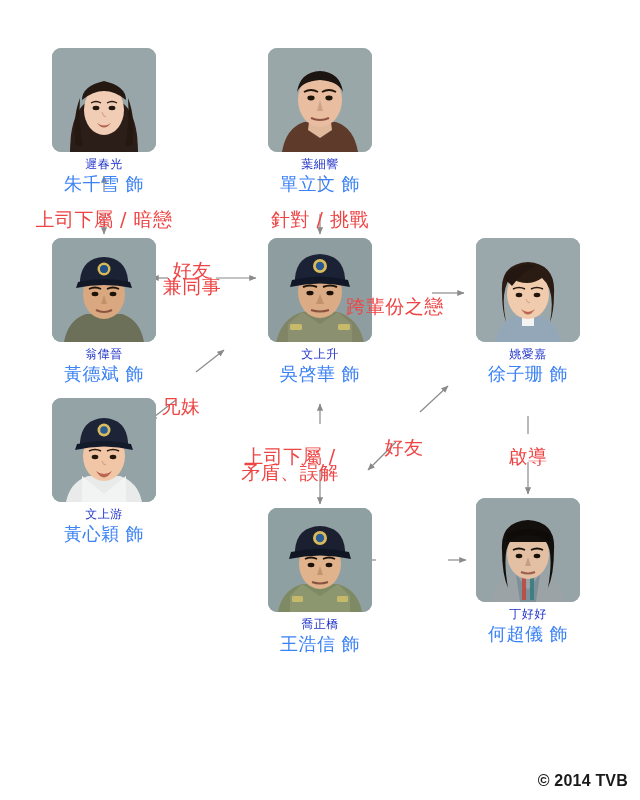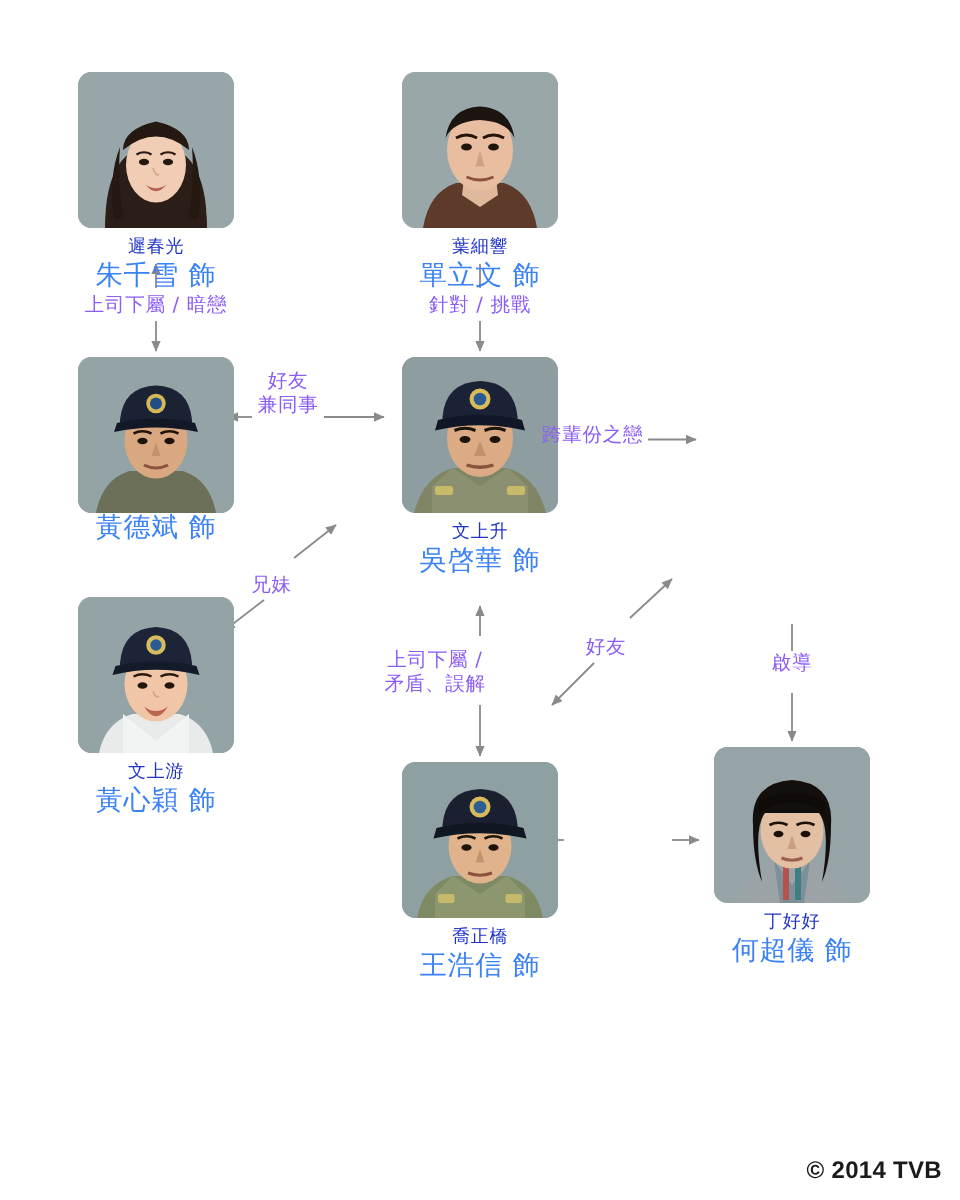--- a/index.html
+++ b/index.html
@@ -48,26 +48,27 @@
   .actor-name {
     font-size: 18px;
     line-height: 19px;
     color: #3b82f6;
     letter-spacing: 0.5px;
     white-space: nowrap;
   }
   
   .rel-label {
     position: absolute;
-    color: #8b5cf6;
-    font-size: 13px;
+    color: #ef4444;
+    font-size: 19px;
     line-height: 16px;
     text-align: center;
     white-space: pre;
     letter-spacing: 0.5px;
+    margin-top: 15px;
   }
   
   #connectors {
     position: absolute;
     left: 0; top: 0;
     width: 640px;
     height: 800px;
     pointer-events: none;
   }
   
@@ -177,20 +178,21 @@
         <circle cx="52" cy="31" r="6.5" fill="#d7b857"></circle>
         <circle cx="52" cy="31" r="4" fill="#1f4f86"></circle>
         <ellipse cx="43" cy="56" rx="3.4" ry="2.2" fill="#1d1308"></ellipse>
         <ellipse cx="61" cy="56" rx="3.4" ry="2.2" fill="#1d1308"></ellipse>
         <path d="M37 51 Q43 48 49 51" stroke="#20150a" stroke-width="1.8" fill="none"></path>
         <path d="M55 51 Q61 48 67 51" stroke="#20150a" stroke-width="1.8" fill="none"></path>
         <path d="M52 57 L49 66 L55 66 Z" fill="#c2916c"></path>
         <path d="M44 72 Q52 76 60 72" stroke="#8a5340" stroke-width="2" fill="none"></path>
       </svg>
     </div>
+    <div class="char-name">翁偉晉</div>
     <div class="actor-name">黃德斌 飾</div>
   </div>
 
   <div class="char-card" style="left:264px; top:238px;">
     <div class="char-photo">
       <svg width="104" height="104" viewBox="0 0 104 104">
         <rect width="104" height="104" fill="#8e9ea0"></rect>
         <path d="M8 104 Q14 80 34 74 L70 74 Q90 80 96 104 Z" fill="#7f8565"></path>
         <path d="M20 86 L34 74 L52 86 L70 74 L84 86 L84 104 L20 104 Z" fill="#8b9170"></path>
         <rect x="22" y="86" width="12" height="6" rx="1.5" fill="#c9b96a"></rect>
@@ -205,20 +207,40 @@
         <path d="M35 49 Q42 46 49 49" stroke="#1e1308" stroke-width="2" fill="none"></path>
         <path d="M55 49 Q62 46 69 49" stroke="#1e1308" stroke-width="2" fill="none"></path>
         <path d="M52 56 L48 66 L56 66 Z" fill="#c2926d"></path>
         <path d="M43 72 Q52 75 61 72" stroke="#8a5340" stroke-width="2.2" fill="none"></path>
       </svg>
     </div>
     <div class="char-name">文上升</div>
     <div class="actor-name">吳啓華 飾</div>
   </div>
 
+  <div class="char-card" style="left:472px; top:238px;">
+    <div class="char-photo">
+      <svg width="104" height="104" viewBox="0 0 104 104">
+        <rect width="104" height="104" fill="#9aa8ab"></rect>
+        <path d="M20 104 Q22 84 40 78 L64 78 Q82 84 84 104 Z" fill="#93a7b8"></path>
+        <rect x="46" y="74" width="12" height="14" fill="#f4f4f2"></rect>
+        <ellipse cx="52" cy="56" rx="21" ry="25" fill="#f1cbae"></ellipse>
+        <path d="M26 54 Q24 26 52 24 Q80 26 78 56 Q78 74 74 84 Q80 52 66 40 Q52 50 34 40 Q24 54 30 84 Q26 72 26 54 Z" fill="#2b1c13"></path>
+        <path d="M28 40 Q42 22 60 28 Q48 32 36 48 Z" fill="#241611"></path>
+        <ellipse cx="43" cy="57" rx="3.3" ry="2.2" fill="#22160c"></ellipse>
+        <ellipse cx="61" cy="57" rx="3.3" ry="2.2" fill="#22160c"></ellipse>
+        <path d="M37 51 Q43 48 49 51" stroke="#2a1a10" stroke-width="1.6" fill="none"></path>
+        <path d="M55 51 Q61 48 67 51" stroke="#2a1a10" stroke-width="1.6" fill="none"></path>
+        <path d="M45 71 Q52 77 59 71 Q52 82 45 71 Z" fill="#b96653"></path>
+        <path d="M50 61 Q52 66 54 64" stroke="#d8a98c" stroke-width="1.2" fill="none"></path>
+      </svg>
+    </div>
+    <div class="char-name">姚愛嘉</div>
+    <div class="actor-name">徐子珊 飾</div>
+  </div>
 
   <div class="char-card" style="left:48px; top:398px;">
     <div class="char-photo">
       <svg width="104" height="104" viewBox="0 0 104 104">
         <rect width="104" height="104" fill="#93a3a6"></rect>
         <path d="M14 104 Q18 84 36 78 L68 78 Q86 84 90 104 Z" fill="#e9eaea"></path>
         <path d="M30 78 L52 96 L74 78 L74 104 L30 104 Z" fill="#f2f3f3"></path>
         <ellipse cx="52" cy="58" rx="21" ry="25" fill="#f0c6a6"></ellipse>
         <path d="M28 44 Q30 21 52 20 Q74 21 76 44 L76 48 L28 48 Z" fill="#1d2438"></path>
         <path d="M25 46 Q52 40 79 46 L81 52 Q52 45 23 52 Z" fill="#131a29"></path>

